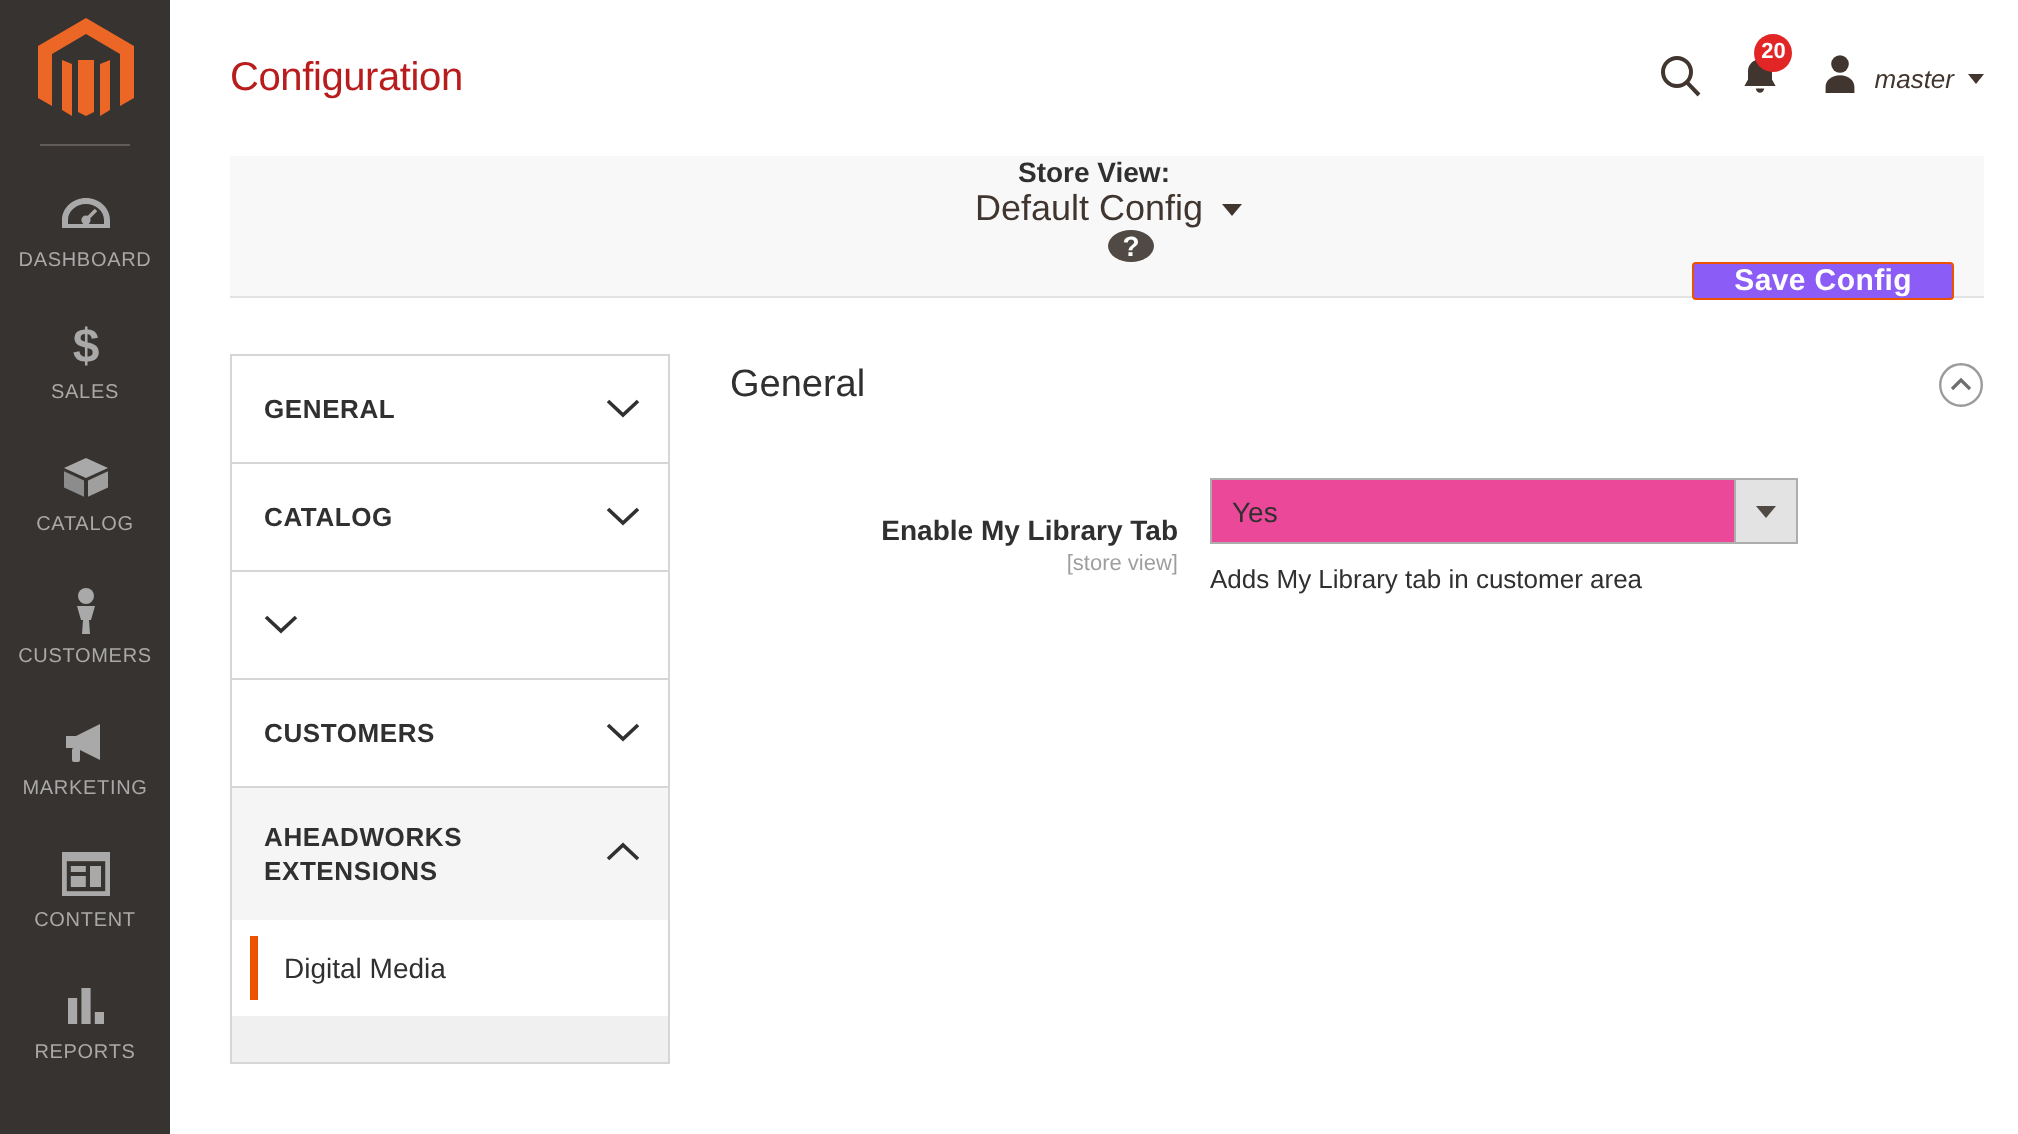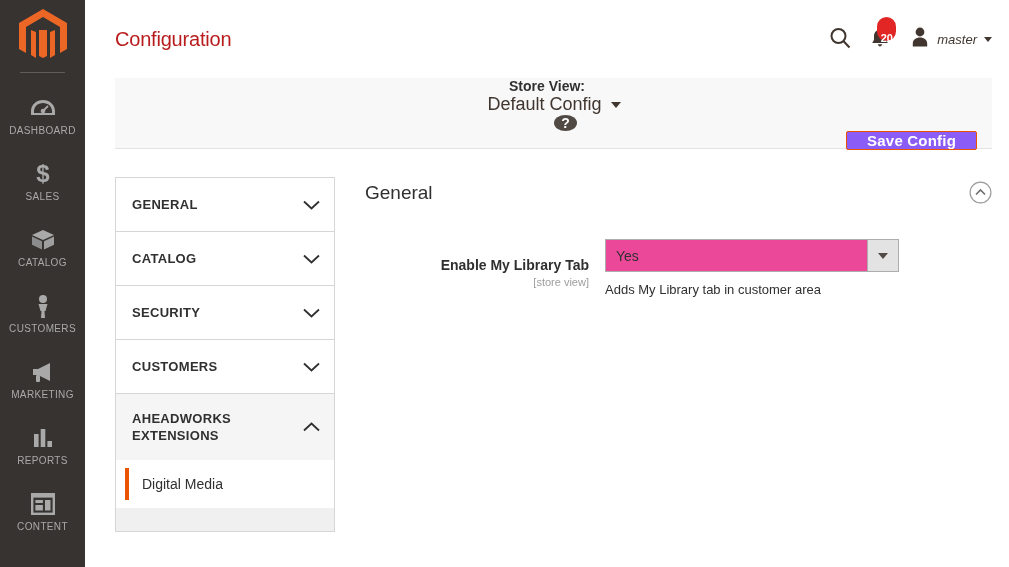--- a/index.html
+++ b/index.html
@@ -84,21 +84,21 @@
   .bell-wrap { position: relative; padding-right: 2px; }
   .badge {
     position: absolute;
     top: -9px; left: 7px;
     min-width: 19px; height: 19px;
     border-radius: 10px;
     background: #e22626;
     color: #ffffff;
     font-size: 11px; font-weight: bold;
     line-height: 19px; 
-    padding: 12px 3px;
+    padding: 0 3px;
     font-family: "Liberation Sans", sans-serif;
   }
   .user-menu {
     display: flex; align-items: center; gap: 7px;
     cursor: pointer;
     color: #41362f;
   }
   .user-name { font-size: 13px; color: #41362f; font-style: italic; }
   .caret-dn {
     width: 0; height: 0;
@@ -350,40 +350,40 @@
         <svg width="26" height="22" viewBox="0 0 26 22">
             <path d="M3 8h5l12-6v18L8 14H3z" fill="#a9a9a9"></path>
             <rect x="6" y="14" width="4" height="7" rx="1" fill="#a9a9a9"></rect>
           </svg>
       </span>
       <span class="lbl">MARKETING</span>
     </div>
 
     <div class="nav-item">
       <span class="ico">
-        <svg width="24" height="22" viewBox="0 0 24 22">
-            <rect x="3" y="7" width="4.6" height="13" fill="#a9a9a9"></rect>
-            <rect x="9.7" y="2" width="4.6" height="18" fill="#a9a9a9"></rect>
-            <rect x="16.4" y="14" width="4.6" height="6" fill="#a9a9a9"></rect>
-          </svg>
-      </span>
-      <span class="lbl">REPORTS</span>
-    </div>
-
-    <div class="nav-item">
-      <span class="ico">
         <svg width="24" height="24" viewBox="0 0 24 24">
             <rect x="1.2" y="2.2" width="21.6" height="19.6" fill="none" stroke="#a9a9a9" stroke-width="2.4"></rect>
             <rect x="4.4" y="8" width="7.5" height="3" fill="#a9a9a9"></rect>
             <rect x="4.4" y="13" width="7.5" height="5.5" fill="#a9a9a9"></rect>
             <rect x="14" y="8" width="5.5" height="10.5" fill="#a9a9a9"></rect>
             <rect x="1.2" y="2.2" width="21.6" height="3.4" fill="#a9a9a9"></rect>
           </svg>
       </span>
       <span class="lbl">CONTENT</span>
+    </div>
+
+    <div class="nav-item">
+      <span class="ico">
+        <svg width="24" height="22" viewBox="0 0 24 22">
+            <rect x="3" y="7" width="4.6" height="13" fill="#a9a9a9"></rect>
+            <rect x="9.7" y="2" width="4.6" height="18" fill="#a9a9a9"></rect>
+            <rect x="16.4" y="14" width="4.6" height="6" fill="#a9a9a9"></rect>
+          </svg>
+      </span>
+      <span class="lbl">REPORTS</span>
     </div>
   </div>
 
   <div class="main">
 
     <div class="page-header">
       <h1 class="page-title">Configuration</h1>
 
       <div class="header-tools">
         <button class="tool-btn">
@@ -449,21 +449,20 @@
             <span class="chev">
               <svg width="17" height="10" viewBox="0 0 17 10">
                   <polyline points="1,1.5 8.5,8.5 16,1.5" fill="none" stroke="#303030" stroke-width="1.8"></polyline>
                 </svg>
             </span>
           </div>
         </div>
 
         <div class="cfg-section">
           <div class="cfg-head">
-            <span class="t">SECURITY</span>
             <span class="chev">
               <svg width="17" height="10" viewBox="0 0 17 10">
                   <polyline points="1,1.5 8.5,8.5 16,1.5" fill="none" stroke="#303030" stroke-width="1.8"></polyline>
                 </svg>
             </span>
           </div>
         </div>
 
         <div class="cfg-section">
           <div class="cfg-head">

